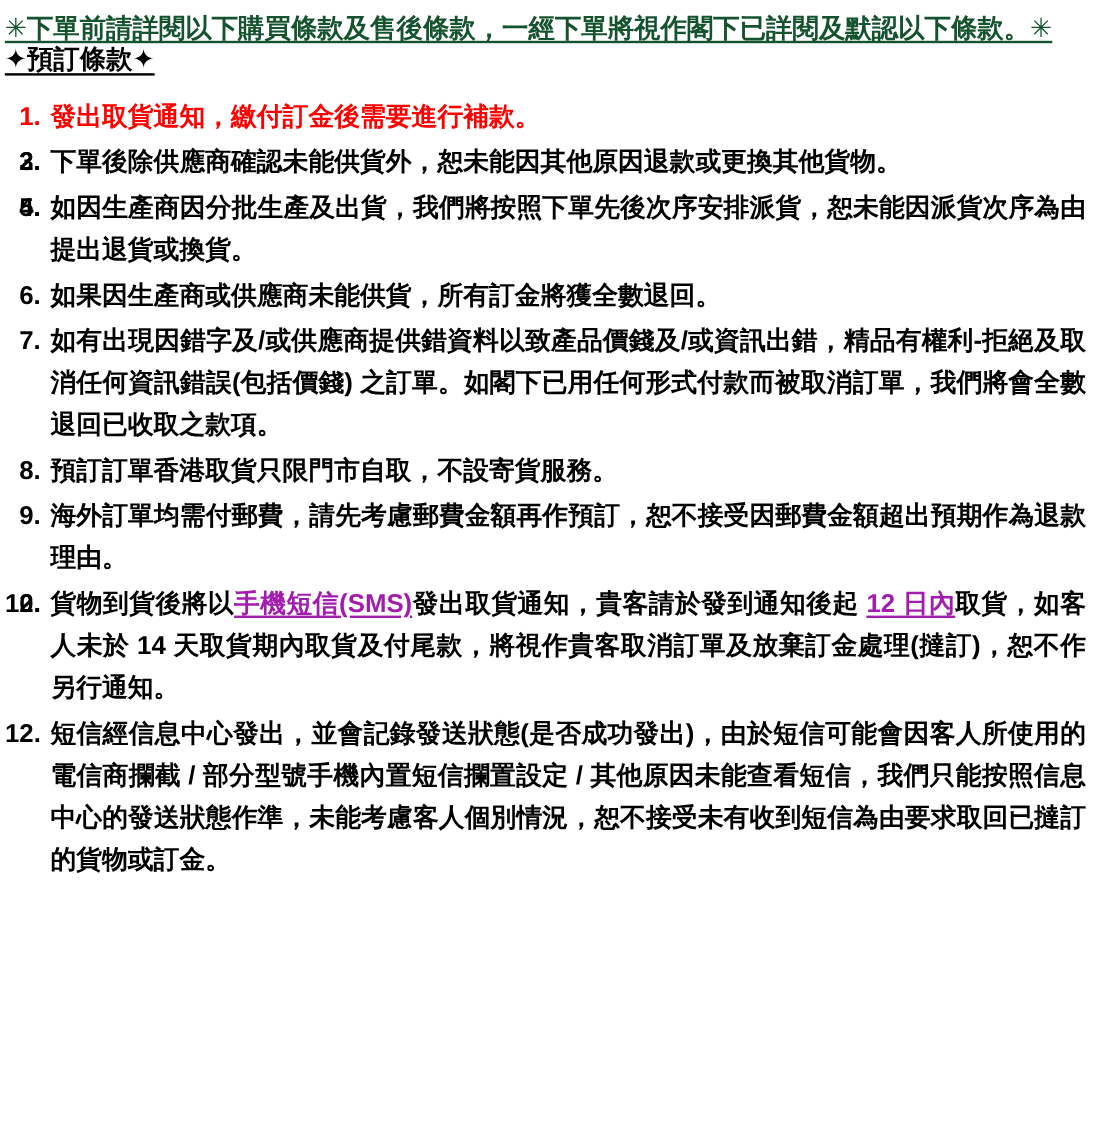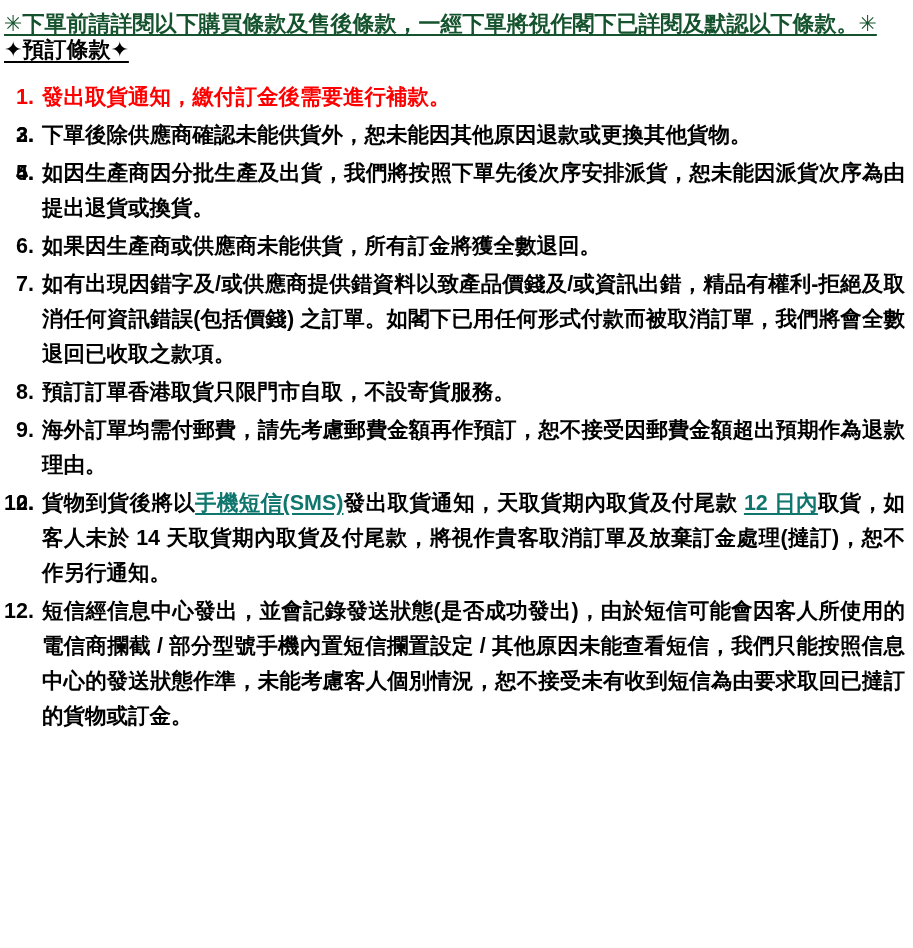--- a/index.html
+++ b/index.html
@@ -49,21 +49,21 @@
   .term-num {
     position: absolute;
     left: 0; top: 0;
     width: 30px;
     text-align: right;
     white-space: nowrap;
   }
 
   .seg-normal { }
   .seg-red-underline {
-    color: #0f766e;
+    color: #a21caf;
     text-decoration: underline;
     text-decoration-thickness: 2px;
     text-underline-offset: 3px;
   }
 </style>
 </head>
 <body>
 
 <div class="page">
 
@@ -77,17 +77,17 @@
       <div class="term-item red"><span class="term-num">1.</span><span class="seg-normal">發出取貨通知，繳付訂金後需要進行補款。</span></div>
       <div class="term-item"><span class="term-num">2.</span></div>
       <div class="term-item"><span class="term-num">3.</span><span class="seg-normal">下單後除供應商確認未能供貨外，恕未能因其他原因退款或更換其他貨物。</span></div>
       <div class="term-item"><span class="term-num">4.</span></div>
       <div class="term-item"><span class="term-num">5.</span><span class="seg-normal">如因生產商因分批生產及出貨，我們將按照下單先後次序安排派貨，恕未能因派貨次序為由提出退貨或換貨。</span></div>
       <div class="term-item"><span class="term-num">6.</span><span class="seg-normal">如果因生產商或供應商未能供貨，所有訂金將獲全數退回。</span></div>
       <div class="term-item"><span class="term-num">7.</span><span class="seg-normal">如有出現因錯字及/或供應商提供錯資料以致產品價錢及/或資訊出錯，精品有權利-拒絕及取消任何資訊錯誤(包括價錢) 之訂單。如閣下已用任何形式付款而被取消訂單，我們將會全數退回已收取之款項。</span></div>
       <div class="term-item"><span class="term-num">8.</span><span class="seg-normal">預訂訂單香港取貨只限門市自取，不設寄貨服務。</span></div>
       <div class="term-item"><span class="term-num">9.</span><span class="seg-normal">海外訂單均需付郵費，請先考慮郵費金額再作預訂，恕不接受因郵費金額超出預期作為退款理由。</span></div>
       <div class="term-item"><span class="term-num">10.</span></div>
-      <div class="term-item"><span class="term-num">2.</span><span class="seg-normal">貨物到貨後將以</span><span class="seg-red-underline">手機短信(SMS)</span><span class="seg-normal">發出取貨通知，天取貨期內取貨及付尾款 </span><span class="seg-red-underline">12 日內</span><span class="seg-normal">取貨，如客人未於 14 天取貨期內取貨及付尾款，將視作貴客取消訂單及放棄訂金處理(撻訂)，恕不作另行通知。</span></div>
+      <div class="term-item"><span class="term-num">2.</span><span class="seg-normal">貨物到貨後將以</span><span class="seg-red-underline">手機短信(SMS)</span><span class="seg-normal">發出取貨通知，貴客請於發到通知後起 </span><span class="seg-red-underline">12 日內</span><span class="seg-normal">取貨，如客人未於 14 天取貨期內取貨及付尾款，將視作貴客取消訂單及放棄訂金處理(撻訂)，恕不作另行通知。</span></div>
       <div class="term-item"><span class="term-num">12.</span><span class="seg-normal">短信經信息中心發出，並會記錄發送狀態(是否成功發出)，由於短信可能會因客人所使用的電信商攔截 / 部分型號手機內置短信攔置設定 / 其他原因未能查看短信，我們只能按照信息中心的發送狀態作準，未能考慮客人個別情況，恕不接受未有收到短信為由要求取回已撻訂的貨物或訂金。</span></div>
     </div>
 
 </div>
 
 </body></html>

